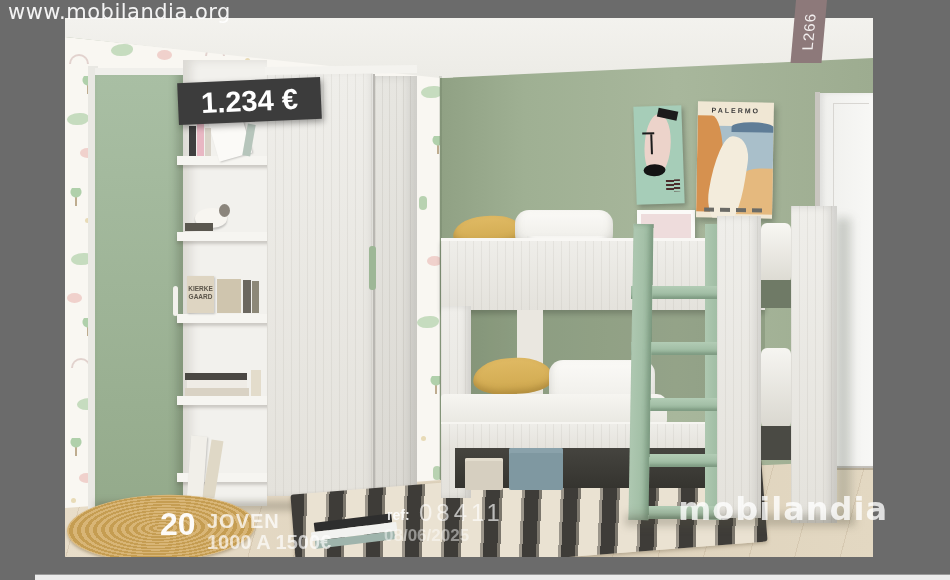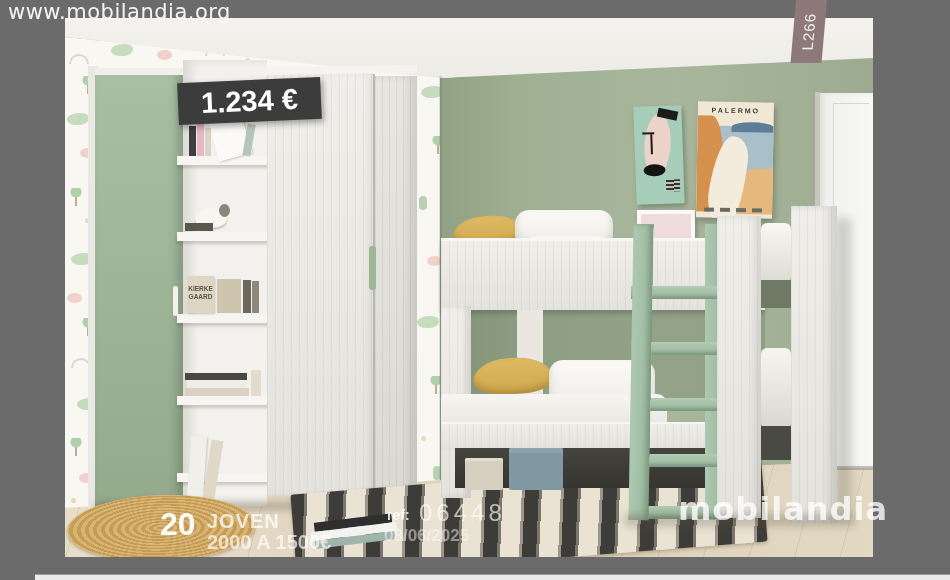--- a/index.html
+++ b/index.html
@@ -231,18 +231,18 @@
   <div class="abs" style="left:246px;top:500px;width:86px;height:26px;transform:rotate(-7deg);">
     <div class="abs" style="left:4px;top:0;width:78px;height:9px;background:#2e2e2e;border-radius:1px;"></div>
     <div class="abs" style="left:0;top:9px;width:86px;height:9px;background:#f2f2f0;border-radius:1px;"></div>
     <div class="abs" style="left:3px;top:18px;width:80px;height:8px;background:#9fb4ac;border-radius:1px;"></div>
   </div>
 </div>
 
 <div class="abs price-tag">1.234 €</div>
 <div class="abs num30">20</div>
 <div class="abs joven">JOVEN</div>
-<div class="abs range">2000 A 1500€</div>
+<div class="abs range">1000 A 1500€</div>
 <div class="abs ref-label">ref:</div>
-<div class="abs ref-value">06448</div>
+<div class="abs ref-value">08411</div>
 <div class="abs date">08/06/2025</div>
 <div class="abs watermark">mobilandia</div>
 <div class="abs next-strip"></div>
 
 </body></html>

